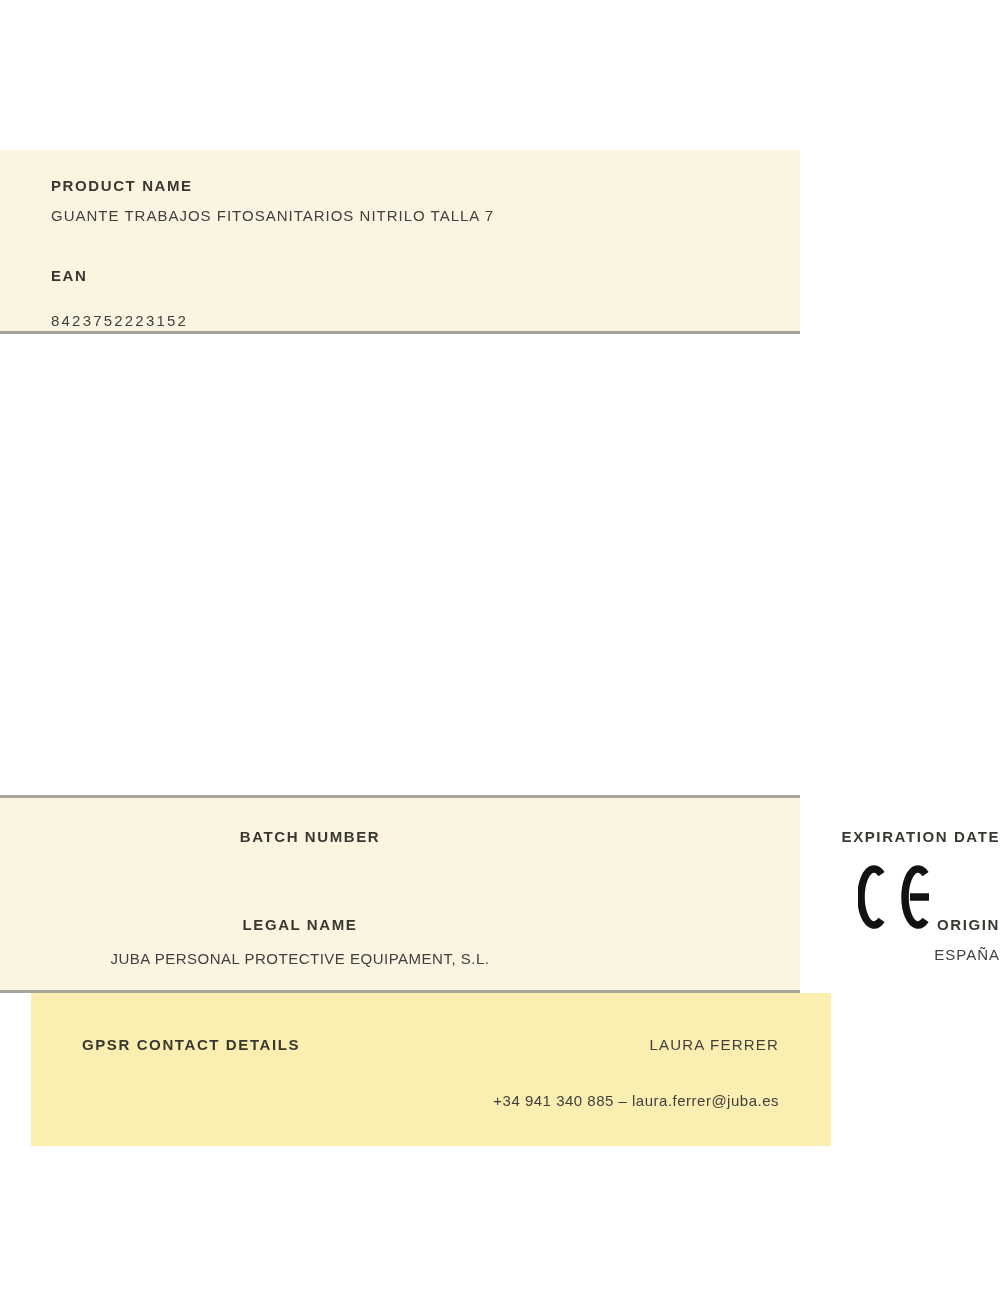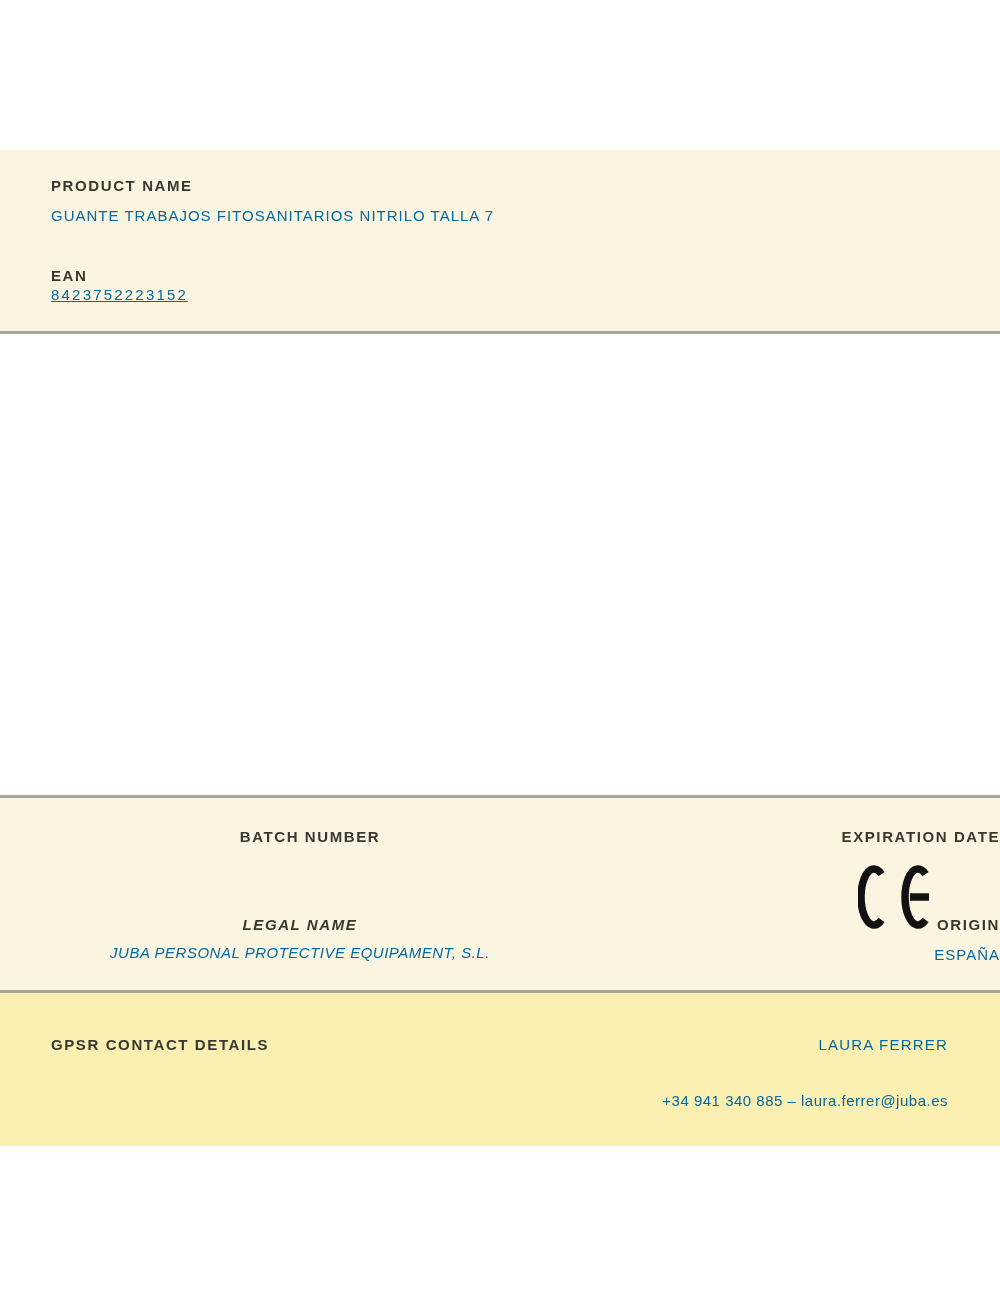--- a/index.html
+++ b/index.html
@@ -3,65 +3,66 @@
 <meta charset="utf-8">
 <style>
   * { margin:0; padding:0; box-sizing:border-box; }
   html,body { background:#ffffff; }
   body {
     width:1000px; height:1300px;
     position:relative;
     font-family:"Liberation Sans", sans-serif;
     color:#3c3b34;
   }
-  .band { position:absolute; left:0; width:1000px; }
+  .band { position:absolute; left:0; width:800px; }
   #product-band {
     top:150px; height:184px;
     background:#fbf4e0;
     border-bottom:3px solid #a6a59a;
   }
   #details-band {
     top:795px; height:198px;
     background:#fbf4e0;
     border-top:3px solid #a6a59a;
     border-bottom:3px solid #a6a59a;
   }
   #contact-band {
     top:993px; height:153px;
     background:#fbeeb1;
+    margin-left:31px;
   }
   .abs { position:absolute; font-size:15px; line-height:18px; white-space:nowrap; }
   .label { font-weight:700; letter-spacing:1.6px; color:#393830; }
-  .value { font-weight:400; letter-spacing:1px; color:#0369a1; }
+  .value { font-weight:400; letter-spacing:1px; color:#404040; }
   .digits { letter-spacing:2.2px; }
   .col-left  { left:0;   width:600px; text-align:center; }
   .col-right { left:400px; width:600px; text-align:right; }
   .right-align { right:52px; text-align:right; }
   .tight { letter-spacing:0.5px; }
   #ce-wrap { position:absolute; left:858px; top:67px; width:78px; height:64px; }
 </style>
 </head>
 <body>
 
 <section class="band" id="product-band">
   <div class="abs label" style="left:51px; top:27px;">PRODUCT NAME</div>
   <div class="abs value" style="left:51px; top:57px;">GUANTE TRABAJOS FITOSANITARIOS NITRILO TALLA 7</div>
   <div class="abs label" style="left:51px; top:117px;">EAN</div>
-  <div class="abs value digits" style="left:51px; top:136px;text-decoration:underline;">8423752223152</div>
+  <div class="abs value digits" style="left:51px; top:162px;">8423752223152</div>
 </section>
 
 <section class="band" id="details-band">
   <div class="abs label col-left" style="top:30px;padding-left:20px;">BATCH NUMBER</div>
   <div class="abs value col-left" style="top:58px;"></div>
 
   <div class="abs label col-right" style="top:30px;">EXPIRATION DATE</div>
   <div class="abs value col-right" style="top:58px;"></div>
 
-  <div class="abs label col-left" style="top:118px;font-style:italic;">LEGAL NAME</div>
-  <div class="abs value col-left tight" style="top:146px;font-style:italic;">JUBA PERSONAL PROTECTIVE EQUIPAMENT, S.L.</div>
+  <div class="abs label col-left" style="top:118px;">LEGAL NAME</div>
+  <div class="abs value col-left tight" style="top:152px;">JUBA PERSONAL PROTECTIVE EQUIPAMENT, S.L.</div>
 
   <div class="abs label col-right" style="top:118px;">ORIGIN</div>
   <div class="abs value col-right" style="top:148px;">ESPAÑA</div>
 
   <div id="ce-wrap">
     <svg width="78" height="64" viewBox="0 0 78 64" aria-hidden="true">
       <g fill="none" stroke="#121212" stroke-width="7.5">
 
         <path d="M 23.5 9.1 A 13 28 0 1 0 23.5 54.9"></path>
 

